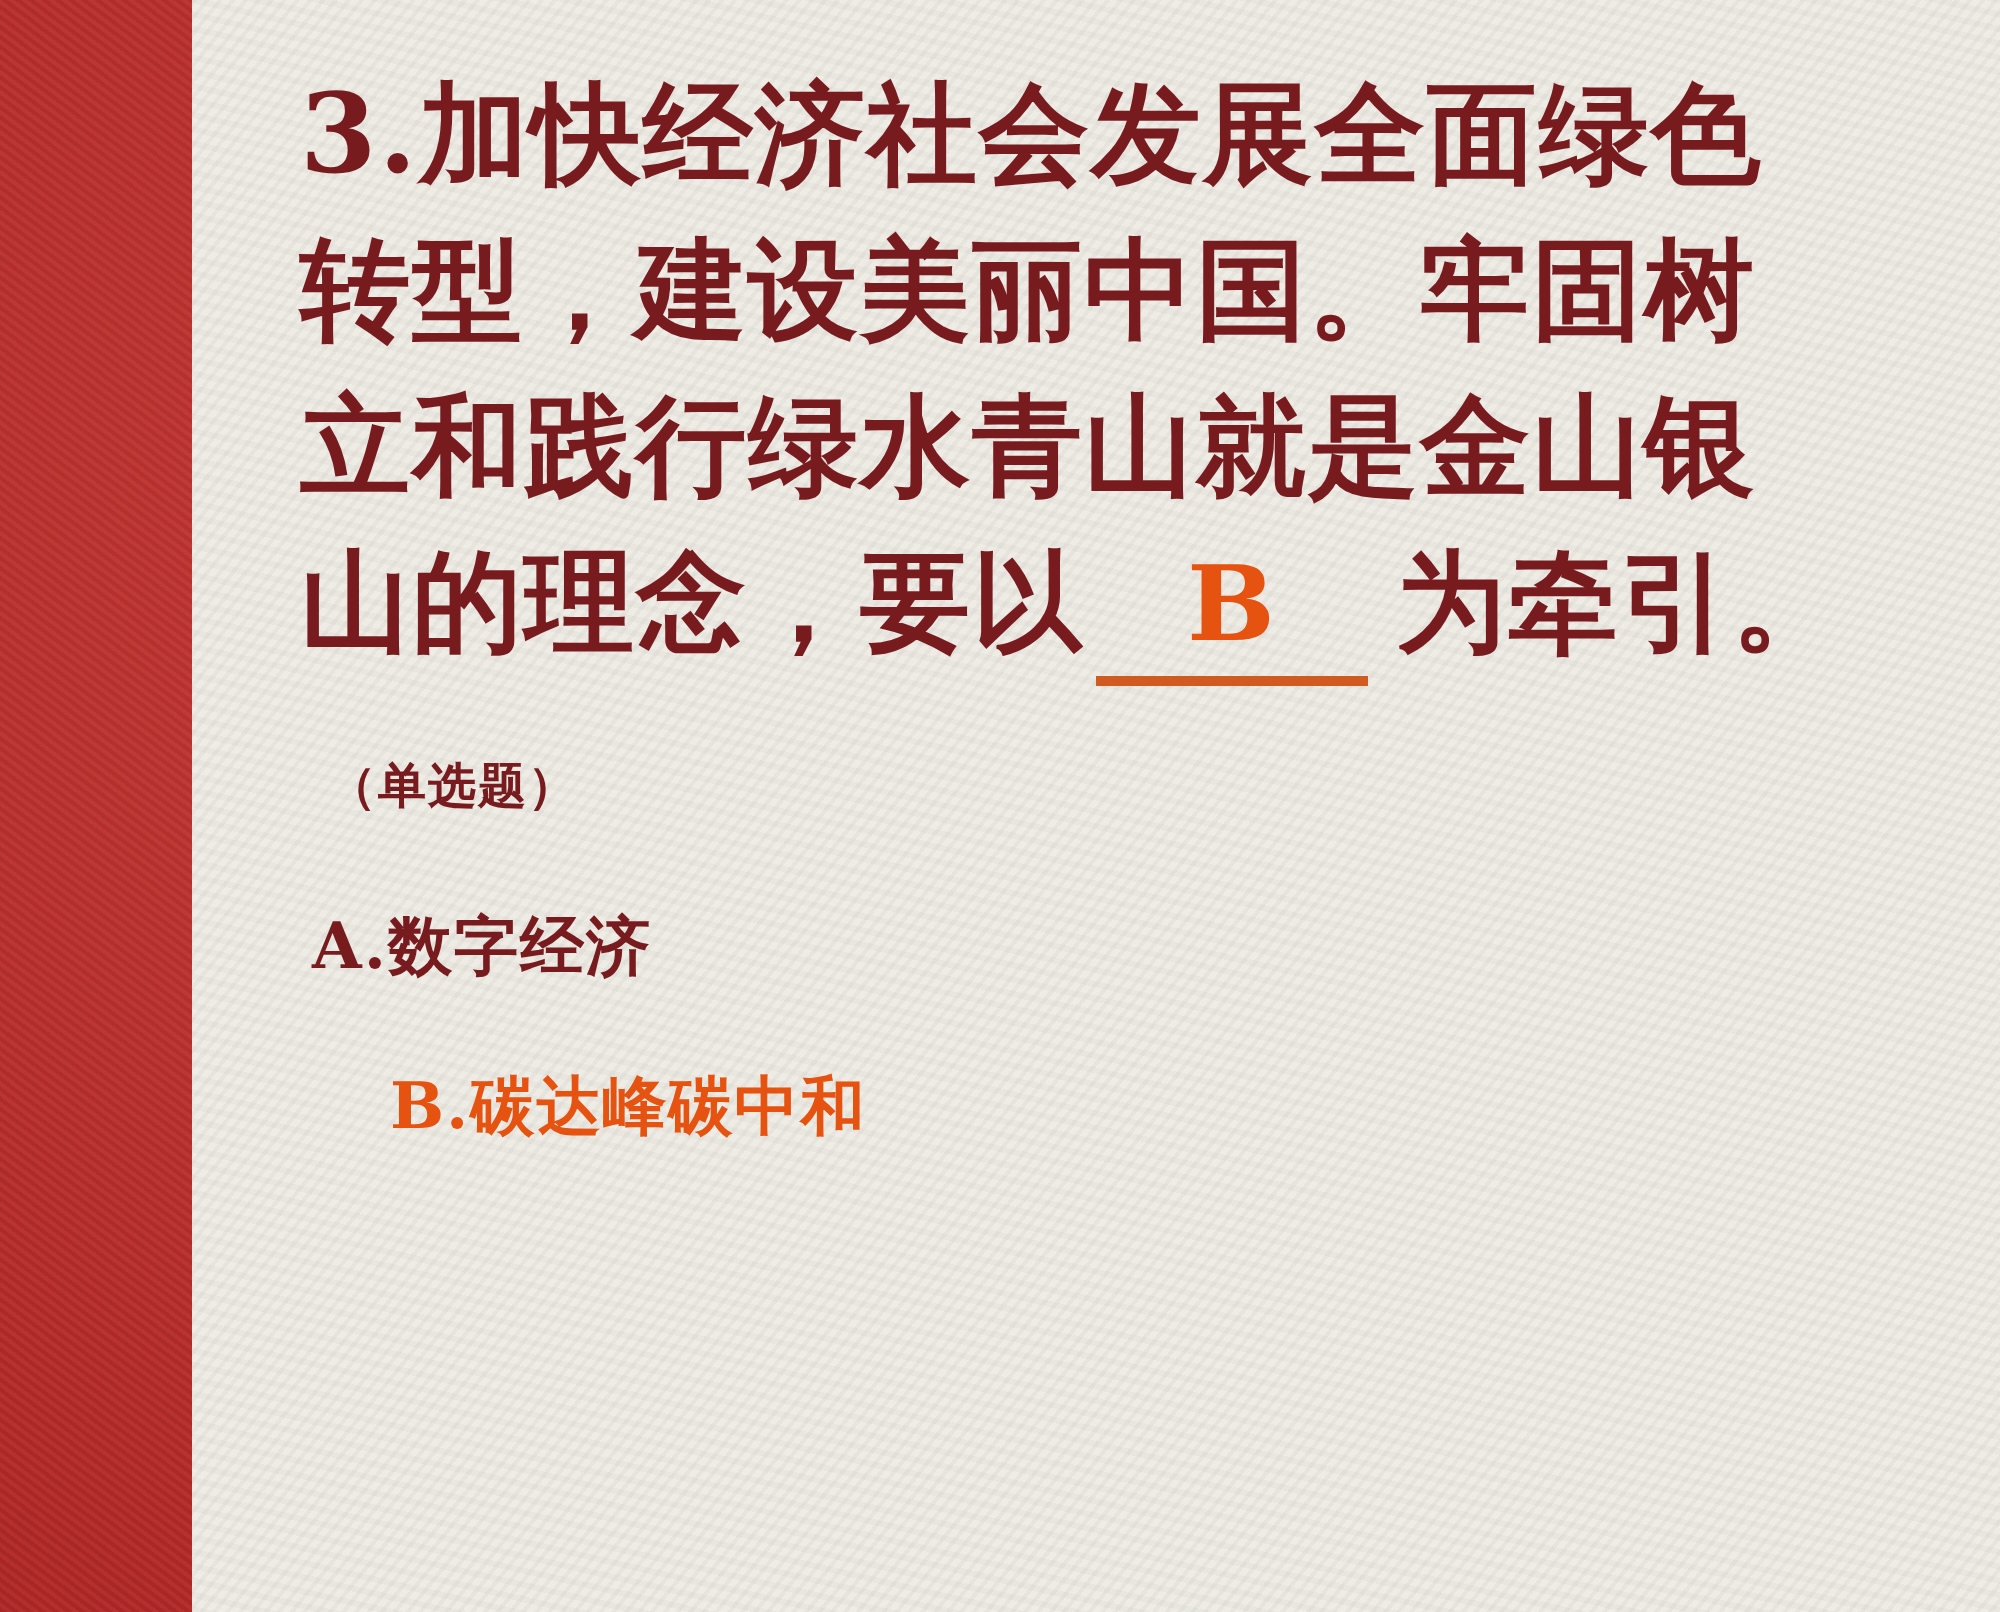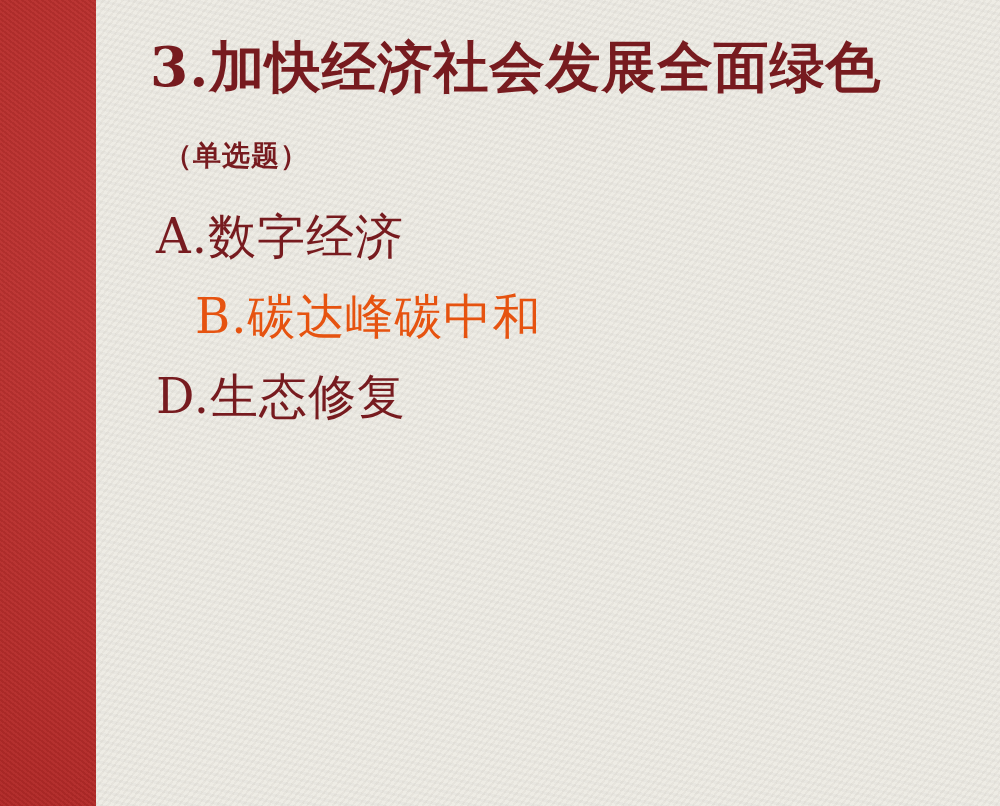--- a/index.html
+++ b/index.html
@@ -43,54 +43,56 @@
     border-bottom:5px solid var(--underline-orange);
     text-align:center;
     line-height:70px;
   }
   .answer-letter{
     color:var(--highlight-orange);
     font-size:52px;
     font-weight:bold;
   }
   .q-type{
-    font-size:28px;
+    font-size:24px;
     line-height:56px;
     font-weight:bold;
     color:var(--text-maroon);
     margin-top:22px;
     margin-left:14px;
     letter-spacing:1px;
   }
   .options{
     list-style:none;
     margin-top:12px;
     margin-left:6px;
   }
   .option{
-    font-size:48px;
+    font-size:32px;
     line-height:80px;
-    font-weight:normal;
+    font-weight:bold;
     color:var(--text-maroon);
     letter-spacing:1px;
     white-space:nowrap;
   }
   .option.highlighted{
     color:var(--highlight-orange);
     margin-left:39px;
   }
 </style>
 </head>
 <body>
 
 <div class="card">
   <div class="question">
     <div class="q-line">3.加快经济社会发展全面绿色</div>
+    <div class="q-line">转型，建设美丽中国。牢固树</div>
+    <div class="q-line">立和践行绿水青山就是金山银</div>
+    <div class="q-line"><span>山的理念，要以</span><span class="answer-blank"><span class="answer-letter">B</span></span><span>为牵引。</span></div>
   </div>
 
   <div class="q-type">（单选题）</div>
 
   <ul class="options">
     <li class="option">A.数字经济</li>
     <li class="option highlighted">B.碳达峰碳中和</li>
-    <li class="option">D.生态修复</li>
   </ul>
 </div>
 
 </body></html>

